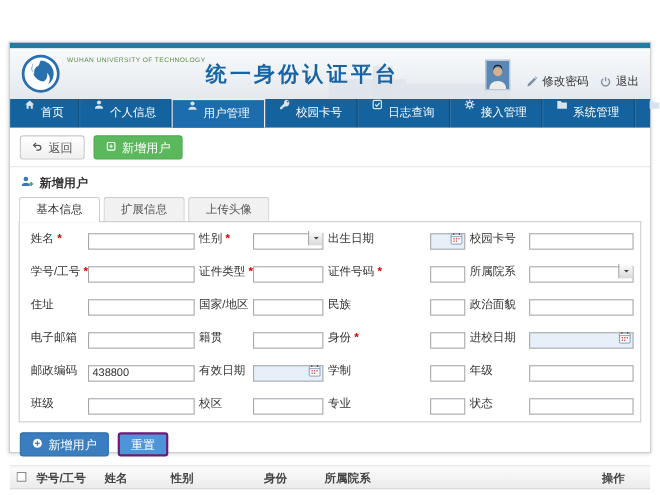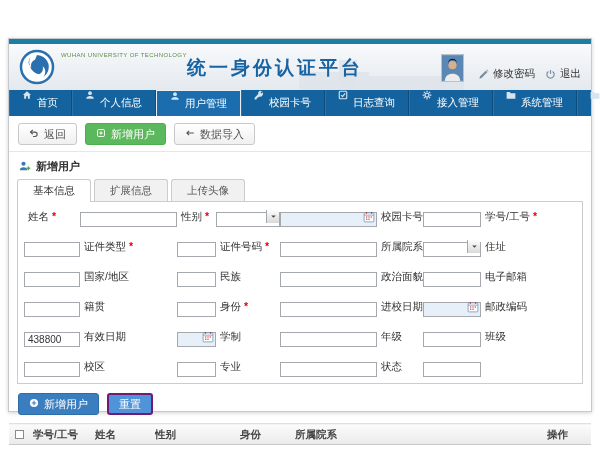--- a/index.html
+++ b/index.html
@@ -208,26 +208,20 @@
           </svg></span>
       <span>返回</span>
     </div>
     <div class="btn btn-green">
       <span><svg viewBox="0 0 16 16" fill="none" stroke="currentColor" stroke-width="1.6">
             <rect x="2.5" y="2.5" width="11" height="11" rx="1.5"></rect>
             <path d="M8 5.5v5M5.5 8h5"></path>
           </svg></span>
       <span>新增用户</span>
     </div>
-    <div class="btn btn-light">
-      <span><svg viewBox="0 0 16 16" fill="none" stroke="currentColor" stroke-width="1.8">
-            <path d="M14 8H3M6.5 4.5L3 8l3.5 3.5"></path>
-          </svg></span>
-      <span>数据导入</span>
-    </div>
   </div>
   <div class="tb-sep"></div>
 
   <div class="section-title">
     <span><svg viewBox="0 0 16 16">
           <circle cx="6" cy="5" r="2.8" fill="#3a78b5"></circle>
           <path d="M1 13.5c0-2.7 2.2-4 5-4s5 1.3 5 4z" fill="#3a78b5"></path>
           <path d="M12.5 8.5v5M10 11h5" stroke="#52a352" stroke-width="1.8" fill="none"></path>
         </svg></span>
     <span>新增用户</span>
@@ -242,20 +236,21 @@
   <div class="panel">
     <div class="fgrid" id="form-grid">
         <div class="flabel">姓名<span class="req">*</span></div>
         <div class="fctrl"><input class="tinput" style=""></div>
         <div class="flabel">性别<span class="req">*</span></div>
         <div class="fctrl"><input class="tinput" readonly="" style=""><span class="selbtn">
             <svg viewBox="0 0 16 16" fill="#444">
               <path d="M4 6l4 4 4-4z"></path>
             </svg>
           </span></div>
+        <div class="flabel">出生日期</div>
         <div class="fctrl"><input class="tinput dateinput" style=""><span class="calbtn">
             <svg viewBox="0 0 16 16">
               <rect x="1.5" y="2.5" width="13" height="12" rx="1" fill="#fff" stroke="#6b8db0"></rect>
               <path d="M1.5 5.5h13" stroke="#6b8db0"></path>
               <path d="M4.5 1.2v2.3M11.5 1.2v2.3" stroke="#b33333" stroke-width="1.4"></path>
               <circle cx="5" cy="8" r=".9" fill="#c33"></circle>
               <circle cx="8" cy="8" r=".9" fill="#c33"></circle>
               <circle cx="11" cy="8" r=".9" fill="#c33"></circle>
               <circle cx="5" cy="11" r=".9" fill="#c33"></circle>
               <circle cx="8" cy="11" r=".9" fill="#c33"></circle>

